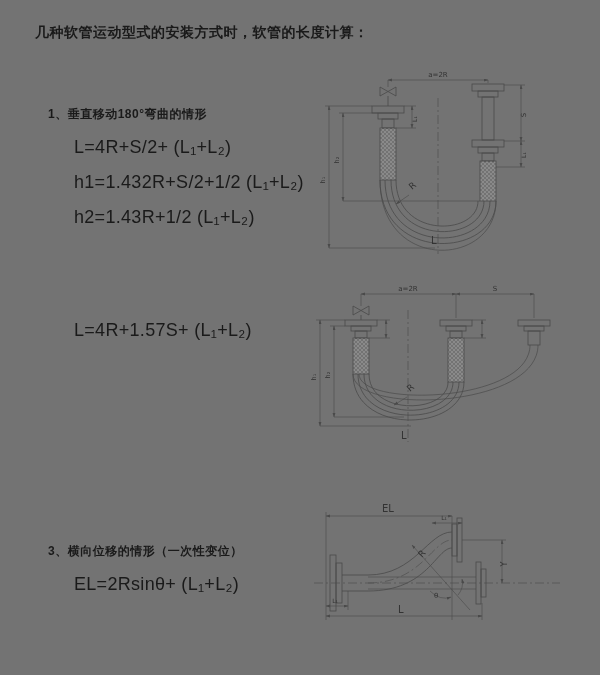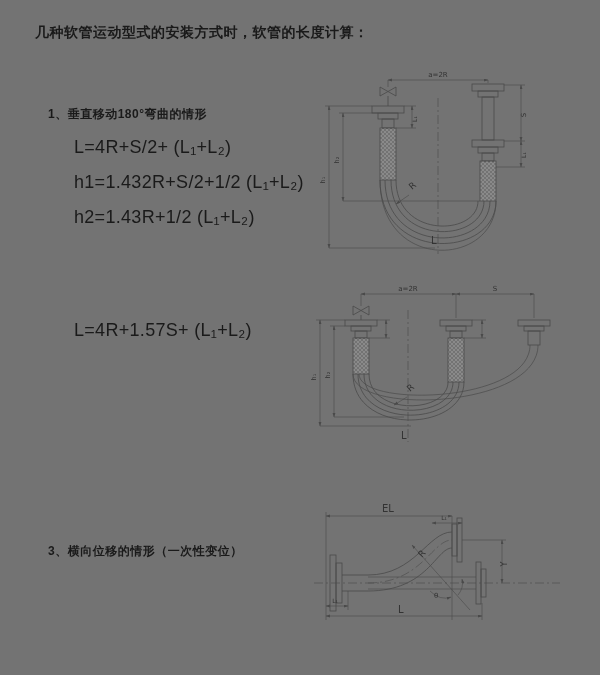--- a/index.html
+++ b/index.html
@@ -194,20 +194,21 @@
       <text x="189" y="9" text-anchor="middle">S</text>
       <text x="10" y="95" text-anchor="middle" font-size="6.5" transform="rotate(-90 10 95)">h₁</text>
       <text x="24" y="93" text-anchor="middle" font-size="6.5" transform="rotate(-90 24 93)">h₂</text>
       <text x="104" y="110" font-size="9" transform="rotate(-40 104 110)">R</text>
       <text x="95" y="157" font-size="10">L</text>
     </g>
   </svg>
 
   <div class="section s3">
     <div class="heading">3、横向位移的情形（一次性变位）</div>
+    <div class="formula">EL=2Rsinθ+ (L₁+L₂)</div>
   </div>
 
   <svg class="diag d3" width="275" height="170" viewBox="0 0 275 170">
     <defs>
       <marker id="ar3" orient="auto-start-reverse" markerWidth="8" markerHeight="6" refX="7" refY="2.5">
         <path d="M0,0 L7.5,2.5 L0,5 Z" fill="#4a4a4a"></path>
       </marker>
     </defs>
     <g stroke="#4a4a4a" stroke-width="0.8" fill="none">
       <path d="M4,85 H250" stroke-dasharray="9 3 2 3" stroke-width="0.6"></path>

